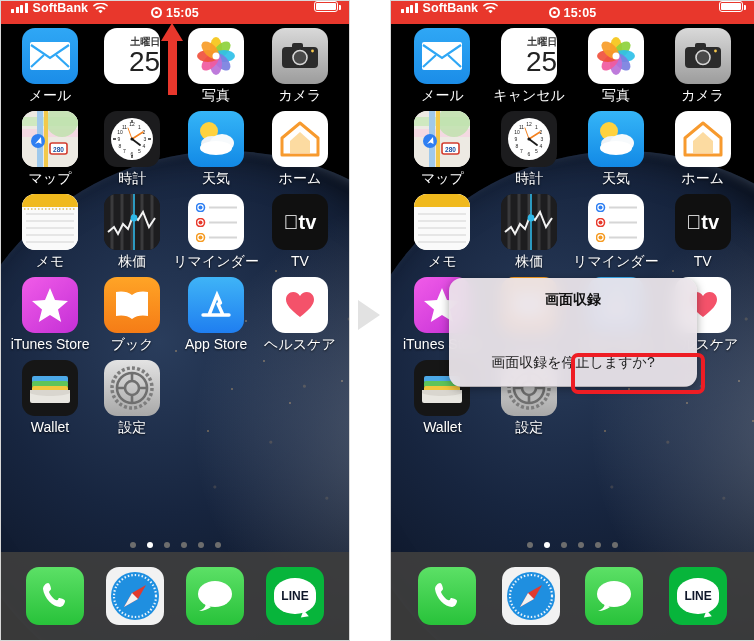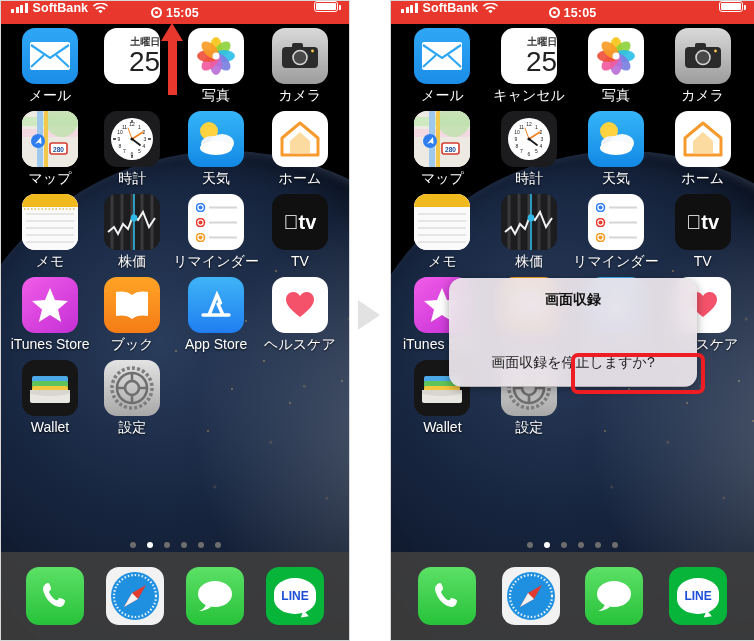--- a/index.html
+++ b/index.html
@@ -148,21 +148,21 @@
     background:rgba(61,61,61,.93);
     display:flex; align-items:center; justify-content:space-around;
     padding:0 14px; z-index:12;
   }
   .dock .icon{ width:58px;height:58px;border-radius:13px; }
   .ic-phone{ background:linear-gradient(#5ce066,#28c23a); display:flex;align-items:center;justify-content:center;}
   .ic-safari{ background:#f2f2f2; display:flex;align-items:center;justify-content:center;}
   .ic-msg{ background:linear-gradient(#5ce066,#28c23a); display:flex;align-items:center;justify-content:center;}
   .ic-line{ background:#07b53b; display:flex;align-items:center;justify-content:center;}
   .ic-line .lbl{
-    background:#fff;color:#1d4ed8;font-weight:bold;font-size:12px;
+    background:#fff;color:#0f172a;font-weight:bold;font-size:12px;
     border-radius:50%/42%; padding:12px 7px; position:relative; line-height:1;
   }
   .ic-line .lbl::after{
     content:""; position:absolute; right:7px; bottom:-5px;
     border-left:7px solid #fff; border-top:4px solid transparent;
     border-bottom:4px solid transparent; transform:rotate(20deg);
   }
 
   
   .arrow-up{

